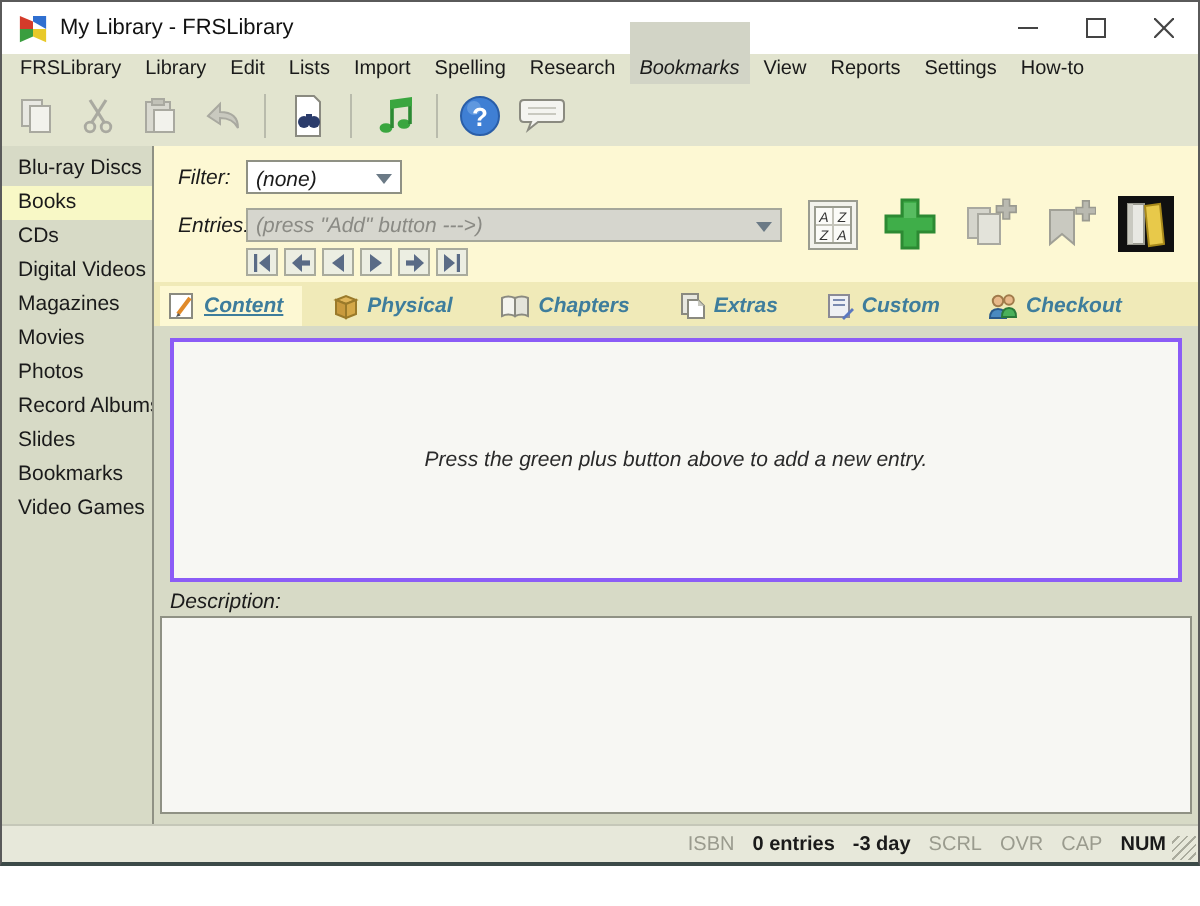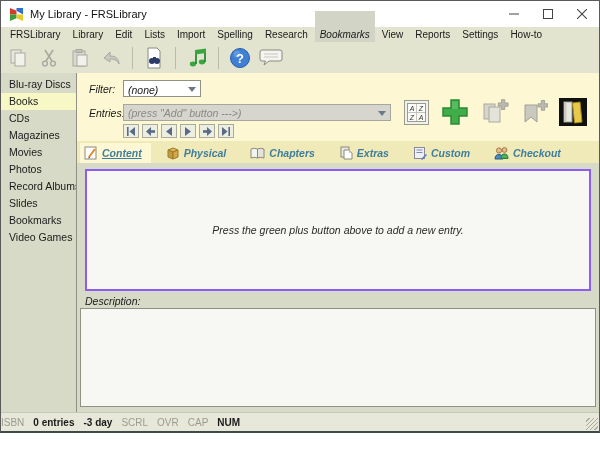--- a/index.html
+++ b/index.html
@@ -68,21 +68,21 @@
   .content-area { flex:1 1 auto; background:#d7dac6; padding:6px 8px 5px 8px;
                   display:flex; flex-direction:column; min-height:0; }
   .empty-panel { height:122px; background:#f7f7f3; border:2px solid #8b5cf6; display:flex;
                  align-items:center; justify-content:center; flex:0 0 auto; }
   .empty-msg { color:#2a2a2a; }
   .desc-label { margin:4px 0 1px 0; }
   .desc-box { flex:1 1 auto; background:#f7f7f3; border:1px solid #8f9184; margin:0 -5px 0 -5px; }
 
   
   .statusbar { height:19px; background:#e7e8da; border-top:1px solid #c5c7b8; display:flex;
-               align-items:center; gap:9px; padding-right:16px;
+               align-items:center; justify-content:flex-end; gap:9px; padding-right:16px;
                font-size:10px; flex:0 0 auto; position:relative; }
   .st-gray { color:#9a9b8e; }
   .st-dark { color:#1a1a1a; }
   .st-bold { font-weight:bold; }
   .grip { position:absolute; right:1px; bottom:1px; width:12px; height:12px;
           background:repeating-linear-gradient(135deg, transparent 0 2px, #aaab9d 2px 3px); }
 </style>
 </head>
 <body>
 
@@ -193,20 +193,21 @@
       </svg>
     </div>
   </div>
 
   <div class="body">
 
     <div class="sidebar">
       <div class="side-item">Blu-ray Discs</div>
       <div class="side-item selected">Books</div>
       <div class="side-item">CDs</div>
+      <div class="side-item">Digital Videos</div>
       <div class="side-item">Magazines</div>
       <div class="side-item">Movies</div>
       <div class="side-item">Photos</div>
       <div class="side-item">Record Albums</div>
       <div class="side-item">Slides</div>
       <div class="side-item">Bookmarks</div>
       <div class="side-item">Video Games</div>
     </div>
 
     <div class="main">

